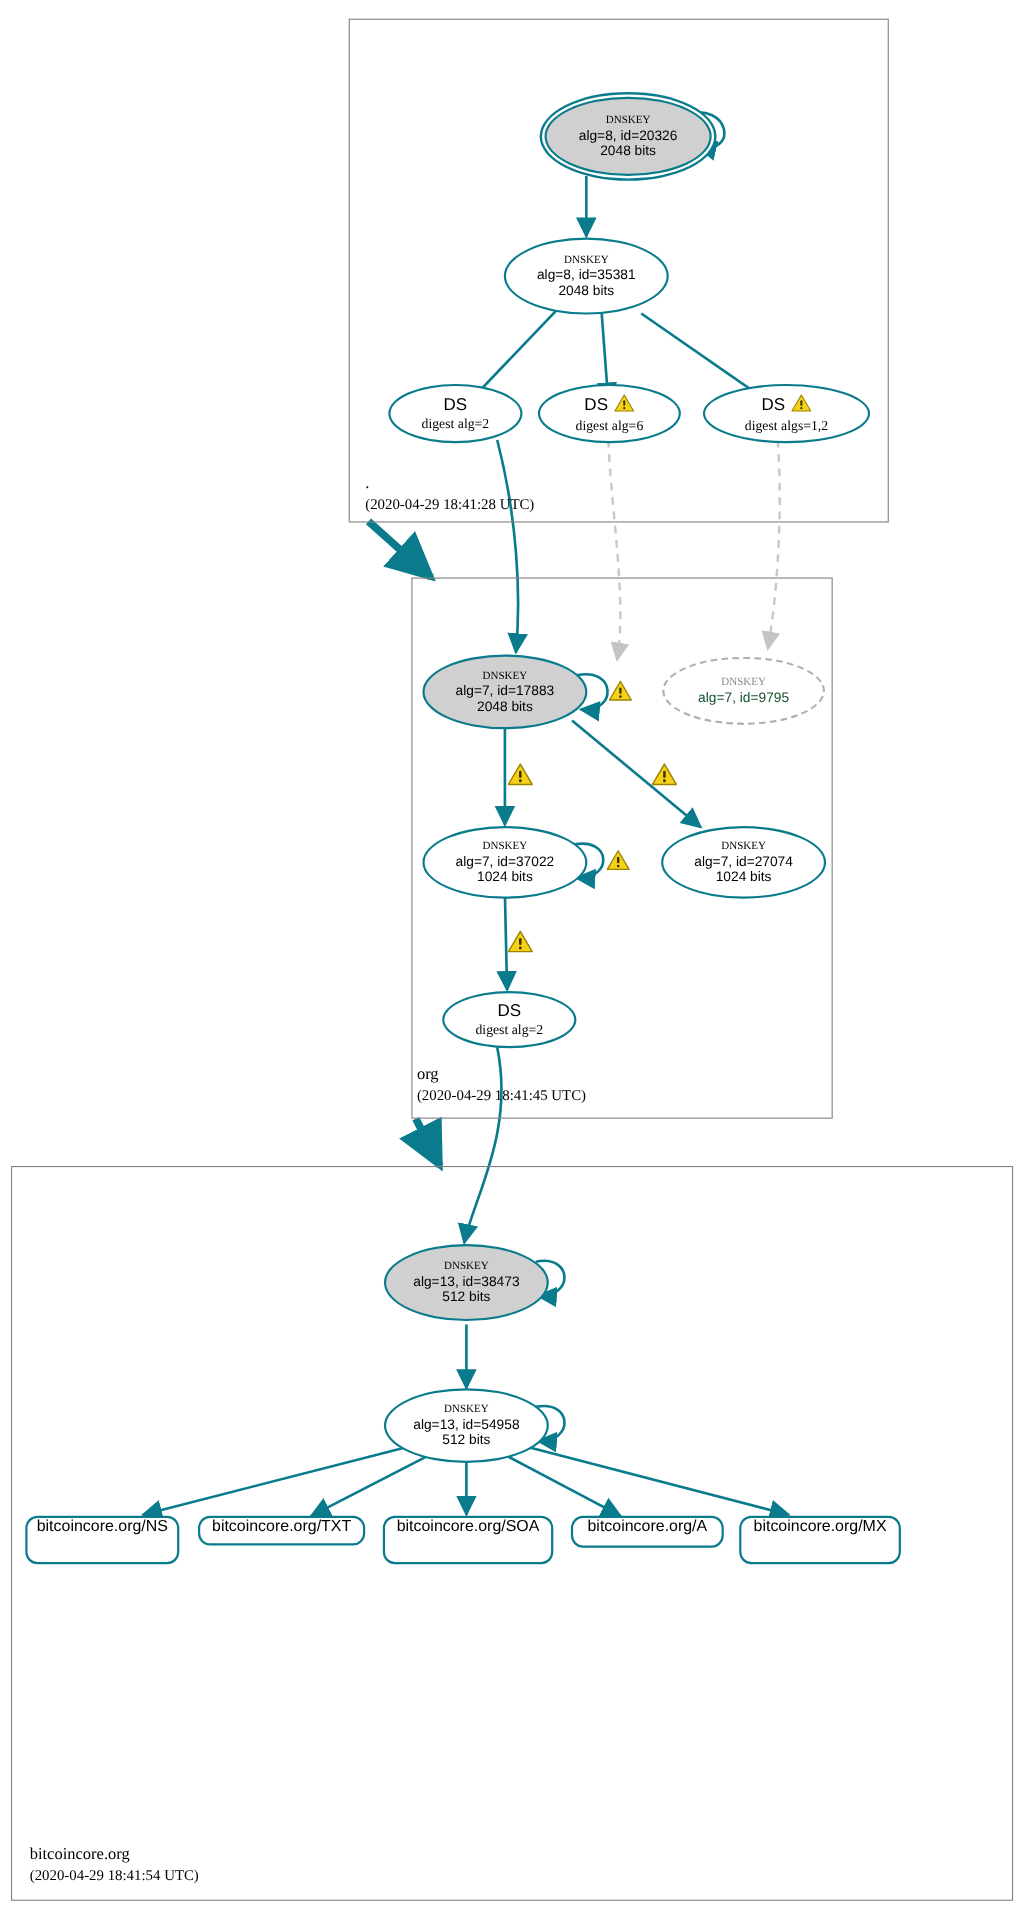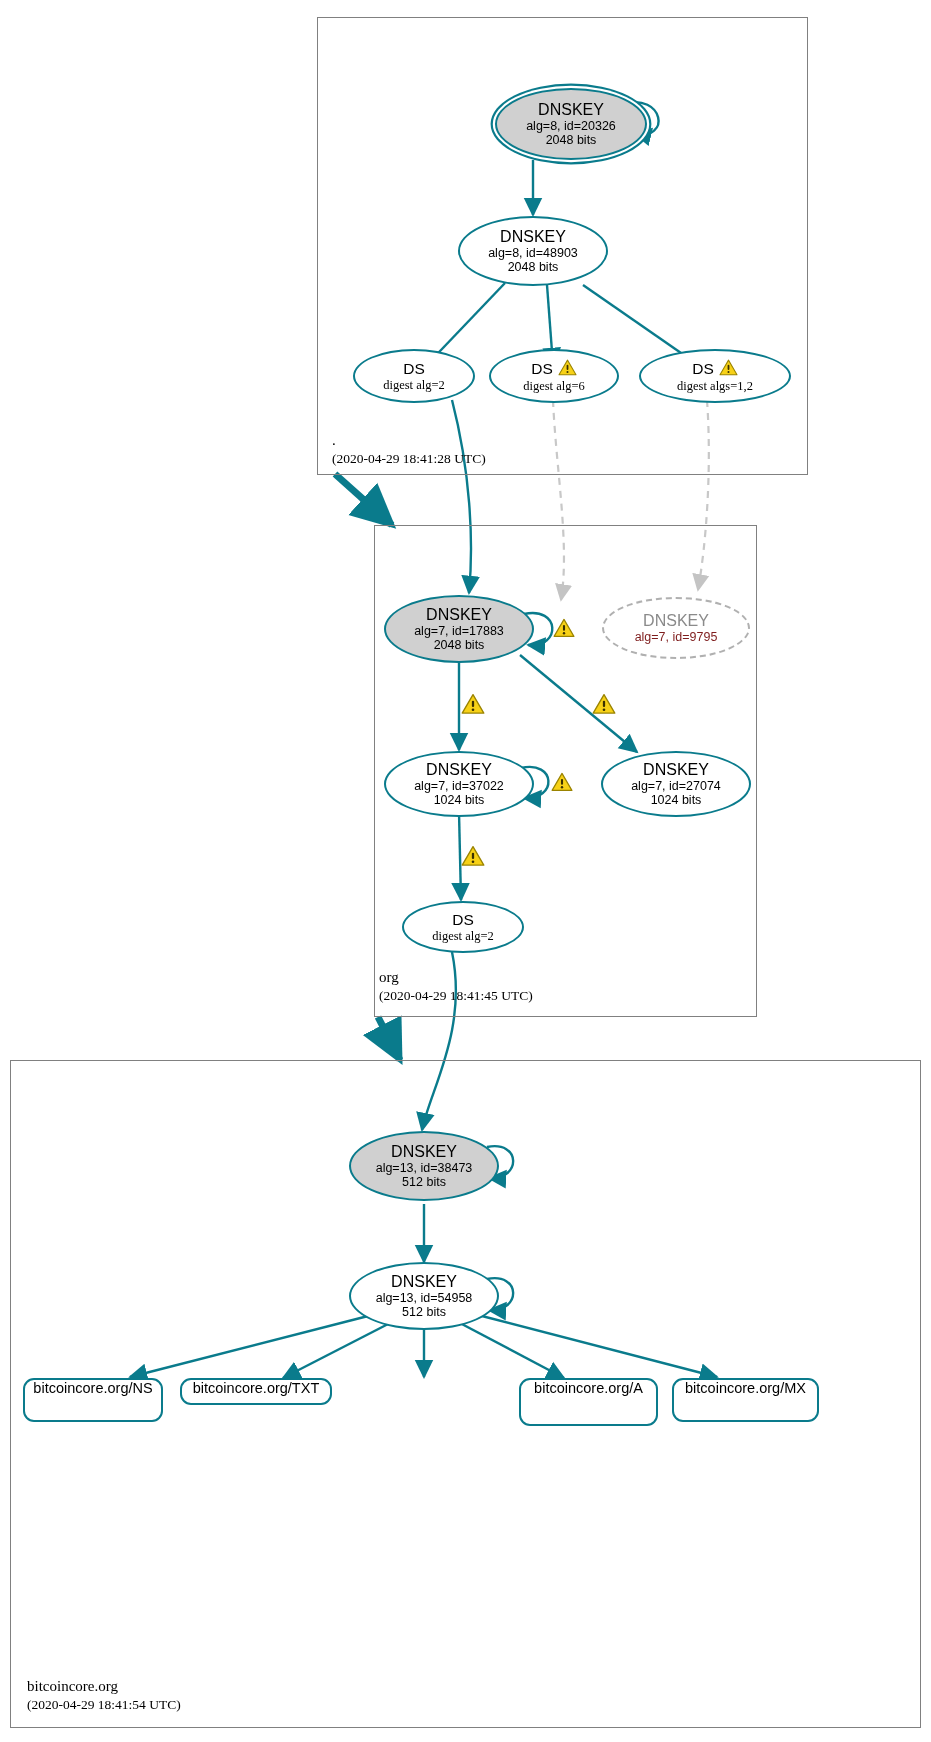--- a/index.html
+++ b/index.html
@@ -32,24 +32,24 @@
   .ell{
     border:2.2px solid #0a7b8c;border-radius:50%;background:#ffffff;
     width:100%;height:100%;display:flex;flex-direction:column;
     align-items:center;justify-content:center;
   }
   .ell.secure{background:#d0d0d0;}
   .ell.dashedgrey{border:2px dashed #b0b0b0;background:#ffffff;}
   .ell.dbl{
     box-shadow:0 0 0 2.2px #ffffff, 0 0 0 4.4px #0a7b8c;
   }
-  .t1{font-family:Liberation Sans, sans-serif;font-size:16px;color:#000;}
+  .t1{font-family:Liberation Serif, serif;font-size:10px;color:#000;}
   .t1.grey{color:#8a8a8a;}
   .t2{font-family:Liberation Sans, sans-serif;font-size:12.5px;color:#000;}
-  .t2.grey{color:#7f1d1d;}
+  .t2.grey{color:#14532d;}
   .t-ds1{font-family:"Liberation Sans", sans-serif;font-size:15.5px;}
   .t-ds2{font-family:"Liberation Serif", serif;font-size:12.5px;}
 
   
   .rrset{
     position:absolute;box-sizing:border-box;border:2.2px solid #0a7b8c;
     border-radius:11px;background:#fff;display:flex;align-items:flex-start;
     justify-content:center;font-family:"Liberation Sans", sans-serif;
     font-size:14.5px;color:#000;
   }
@@ -141,21 +141,21 @@
     <div class="ell secure dbl">
       <div class="t1">DNSKEY</div>
       <div class="t2">alg=8, id=20326</div>
       <div class="t2">2048 bits</div>
     </div>
   </div>
 
   <div class="node" style="left:460px;top:216px;width:146px;height:70px;">
     <div class="ell">
       <div class="t1">DNSKEY</div>
-      <div class="t2">alg=8, id=48903</div>
+      <div class="t2">alg=8, id=35381</div>
       <div class="t2">2048 bits</div>
     </div>
   </div>
 
   <div class="node" style="left:355px;top:349px;width:118px;height:54px;">
     <div class="ell">
       <div class="t-ds1">DS</div>
       <div class="t-ds2">digest alg=2</div>
     </div>
   </div>
@@ -295,20 +295,23 @@
       <div class="t2">512 bits</div>
     </div>
   </div>
 
   <div class="rrset" style="left:23px;top:1378px;width:140px;height:44px;">
     <span>bitcoincore.org/NS</span>
   </div>
   <div class="rrset" style="left:180px;top:1378px;width:152px;height:27px;">
     <span>bitcoincore.org/TXT</span>
   </div>
-  <div class="rrset" style="left:519px;top:1378px;width:139px;height:48px;">
+  <div class="rrset" style="left:348px;top:1378px;width:155px;height:44px;">
+    <span>bitcoincore.org/SOA</span>
+  </div>
+  <div class="rrset" style="left:519px;top:1378px;width:139px;height:29px;">
     <span>bitcoincore.org/A</span>
   </div>
   <div class="rrset" style="left:672px;top:1378px;width:147px;height:44px;">
     <span>bitcoincore.org/MX</span>
   </div>
 
 </div>
 
 </body></html>

